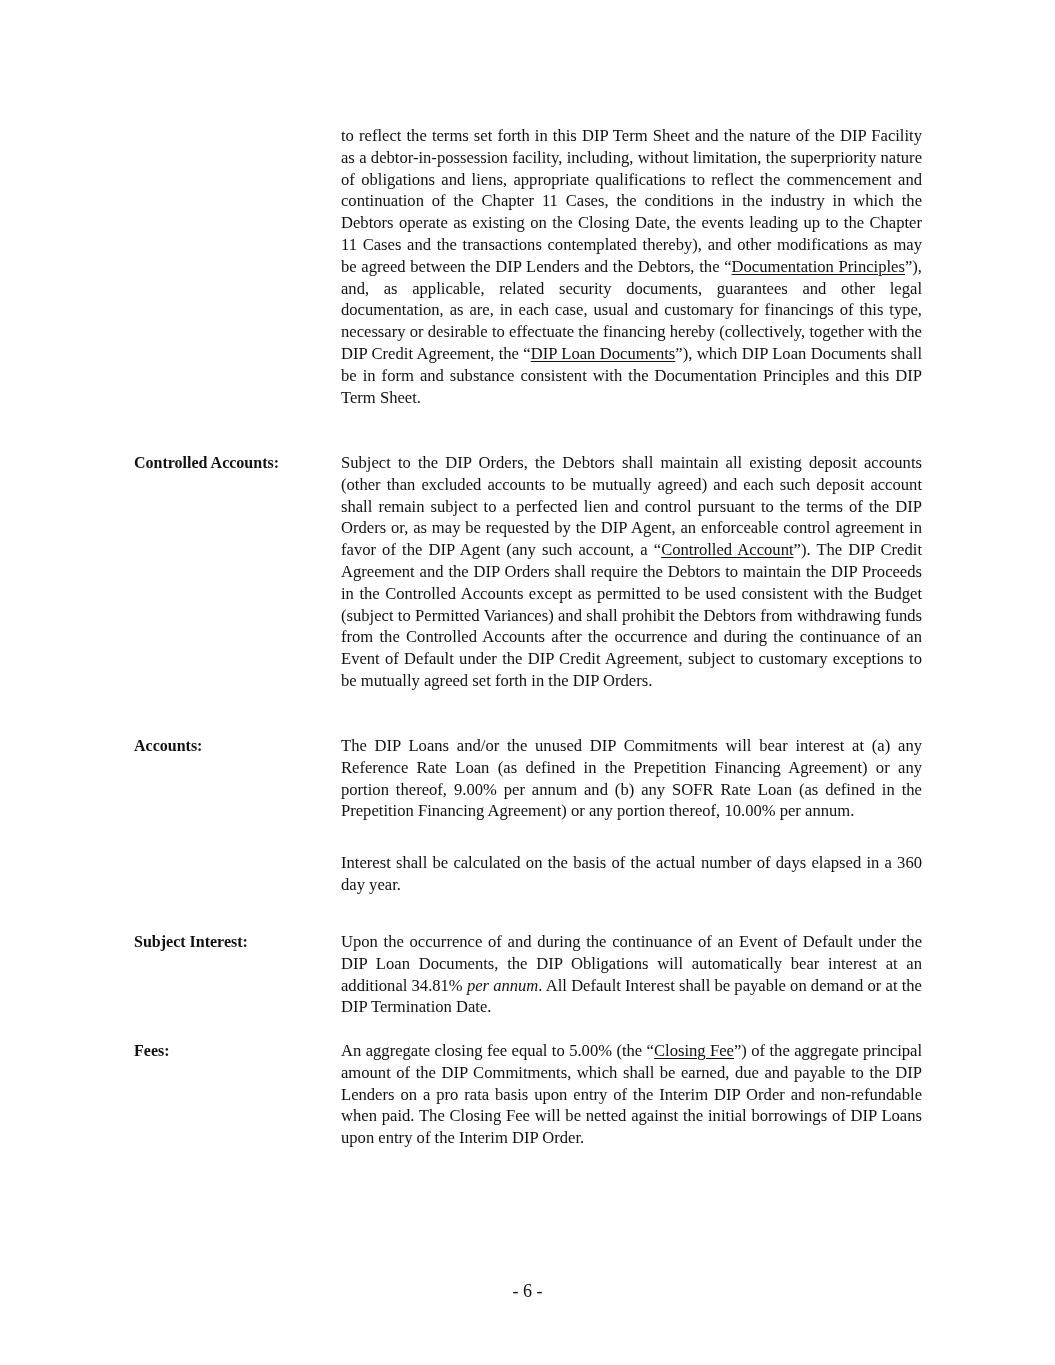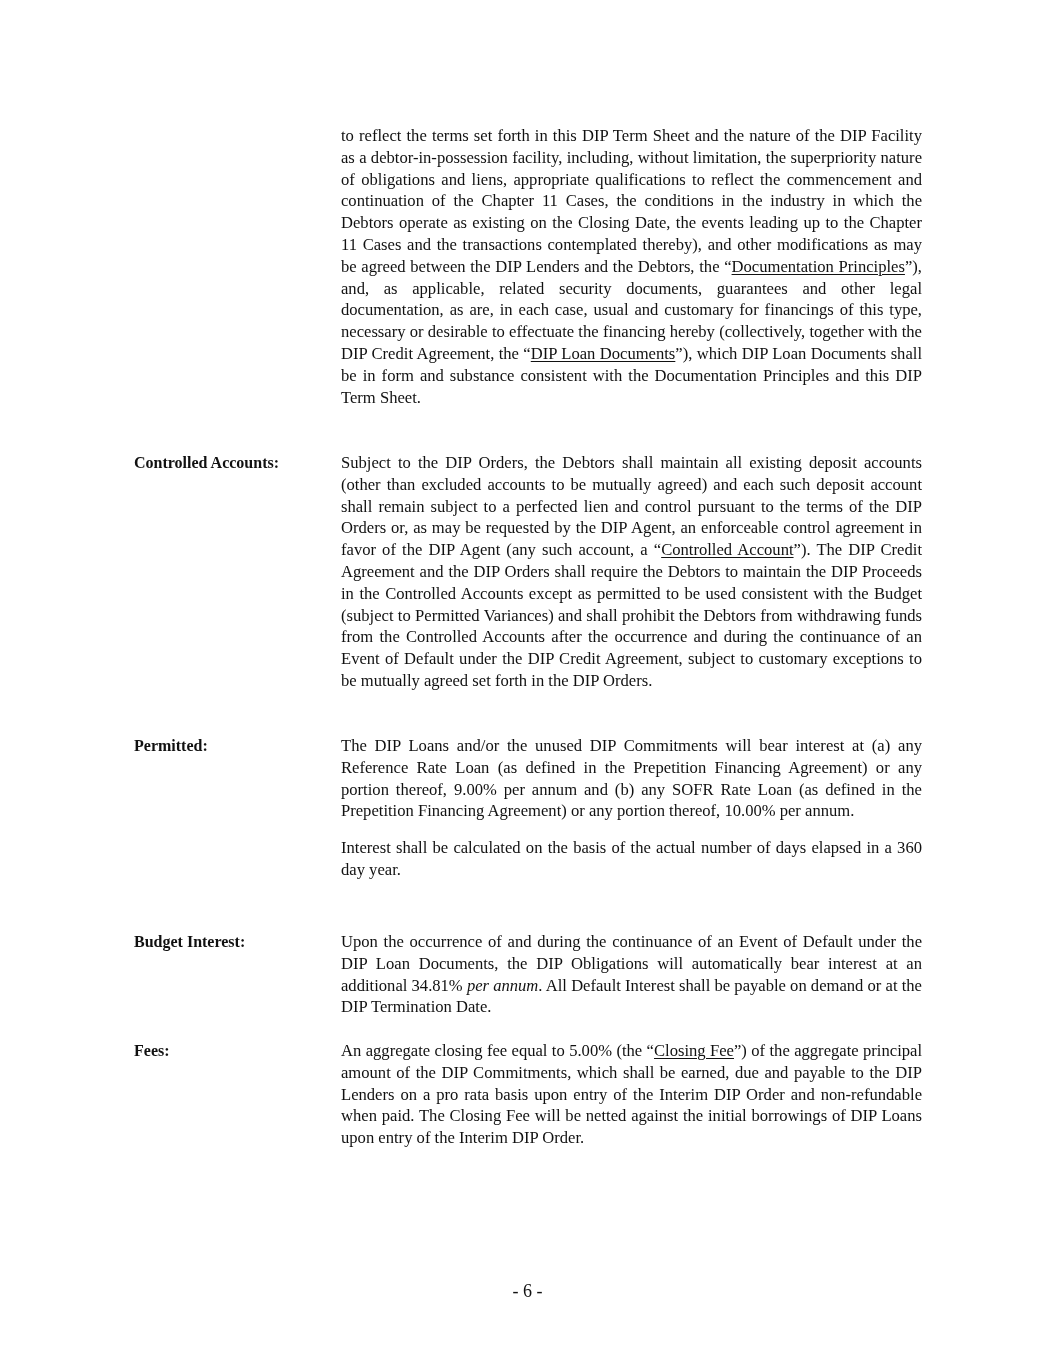--- a/index.html
+++ b/index.html
@@ -43,21 +43,21 @@
       width: 581px;
     }
     .para {
       margin: 0;
       font-size: 16.6px;
       line-height: 21.8px;
       text-align: justify;
       text-align-last: left;
     }
     .para + .para {
-      margin-top: 15px;
+      margin-top: 30px;
     }
     .u {
       text-decoration: underline;
       text-underline-offset: 2px;
       text-decoration-thickness: 1px;
     }
     .i {
       font-style: italic;
     }
     #row-continued { top: 125px; }
@@ -88,29 +88,29 @@
   </div>
 
   <div class="row" id="row-controlled">
     <div class="term-label">Controlled Accounts:</div>
     <div class="term-body">
         <p class="para"><span>Subject to the DIP Orders, the Debtors shall maintain all existing deposit accounts (other than excluded accounts to be mutually agreed) and each such deposit account shall remain subject to a perfected lien and control pursuant to the terms of the DIP Orders or, as may be requested by the DIP Agent, an enforceable control agreement in favor of the DIP Agent (any such account, a “</span><span class="u">Controlled Account</span><span>”). The DIP Credit Agreement  and the DIP Orders shall require the Debtors to maintain the DIP Proceeds in the Controlled Accounts except as permitted to be used consistent with the Budget (subject to Permitted Variances) and shall prohibit the Debtors from withdrawing funds from the Controlled Accounts after the occurrence and during the continuance of an Event of Default under the DIP Credit Agreement, subject to customary exceptions to be mutually agreed set forth in the DIP Orders.</span></p>
       </div>
   </div>
 
   <div class="row" id="row-interest">
-    <div class="term-label">Permitted:</div>
+    <div class="term-label">Accounts:</div>
     <div class="term-body">
         <p class="para"><span>The DIP Loans and/or the unused DIP Commitments will bear interest at (a)&nbsp;any Reference Rate Loan (as defined in the Prepetition Financing Agreement) or any portion thereof, 9.00% per annum and (b) any SOFR Rate Loan (as defined in the Prepetition Financing Agreement) or any portion thereof, 10.00% per annum.</span></p>
         <p class="para"><span>Interest shall be calculated on the basis of the actual number of days elapsed in a 360 day year.</span></p>
       </div>
   </div>
 
   <div class="row" id="row-default">
-    <div class="term-label">Budget Interest:</div>
+    <div class="term-label">Subject Interest:</div>
     <div class="term-body">
         <p class="para"><span>Upon the occurrence of and during the continuance of an Event of Default under the DIP Loan Documents, the DIP Obligations will automatically bear interest at an additional 34.81% </span><span class="i">per annum</span><span>. All Default Interest shall be payable on demand or at the DIP Termination Date.</span></p>
       </div>
   </div>
 
   <div class="row" id="row-fees">
     <div class="term-label">Fees:</div>
     <div class="term-body">
         <p class="para"><span>An aggregate closing fee equal to 5.00% (the “</span><span class="u">Closing Fee</span><span>”) of the aggregate principal amount of the DIP Commitments, which shall be earned, due and payable to the DIP Lenders on a pro rata basis upon entry of the Interim DIP Order and non-refundable when paid.  The Closing Fee will be netted against the initial borrowings of DIP Loans upon entry of the Interim DIP Order.</span></p>
       </div>

